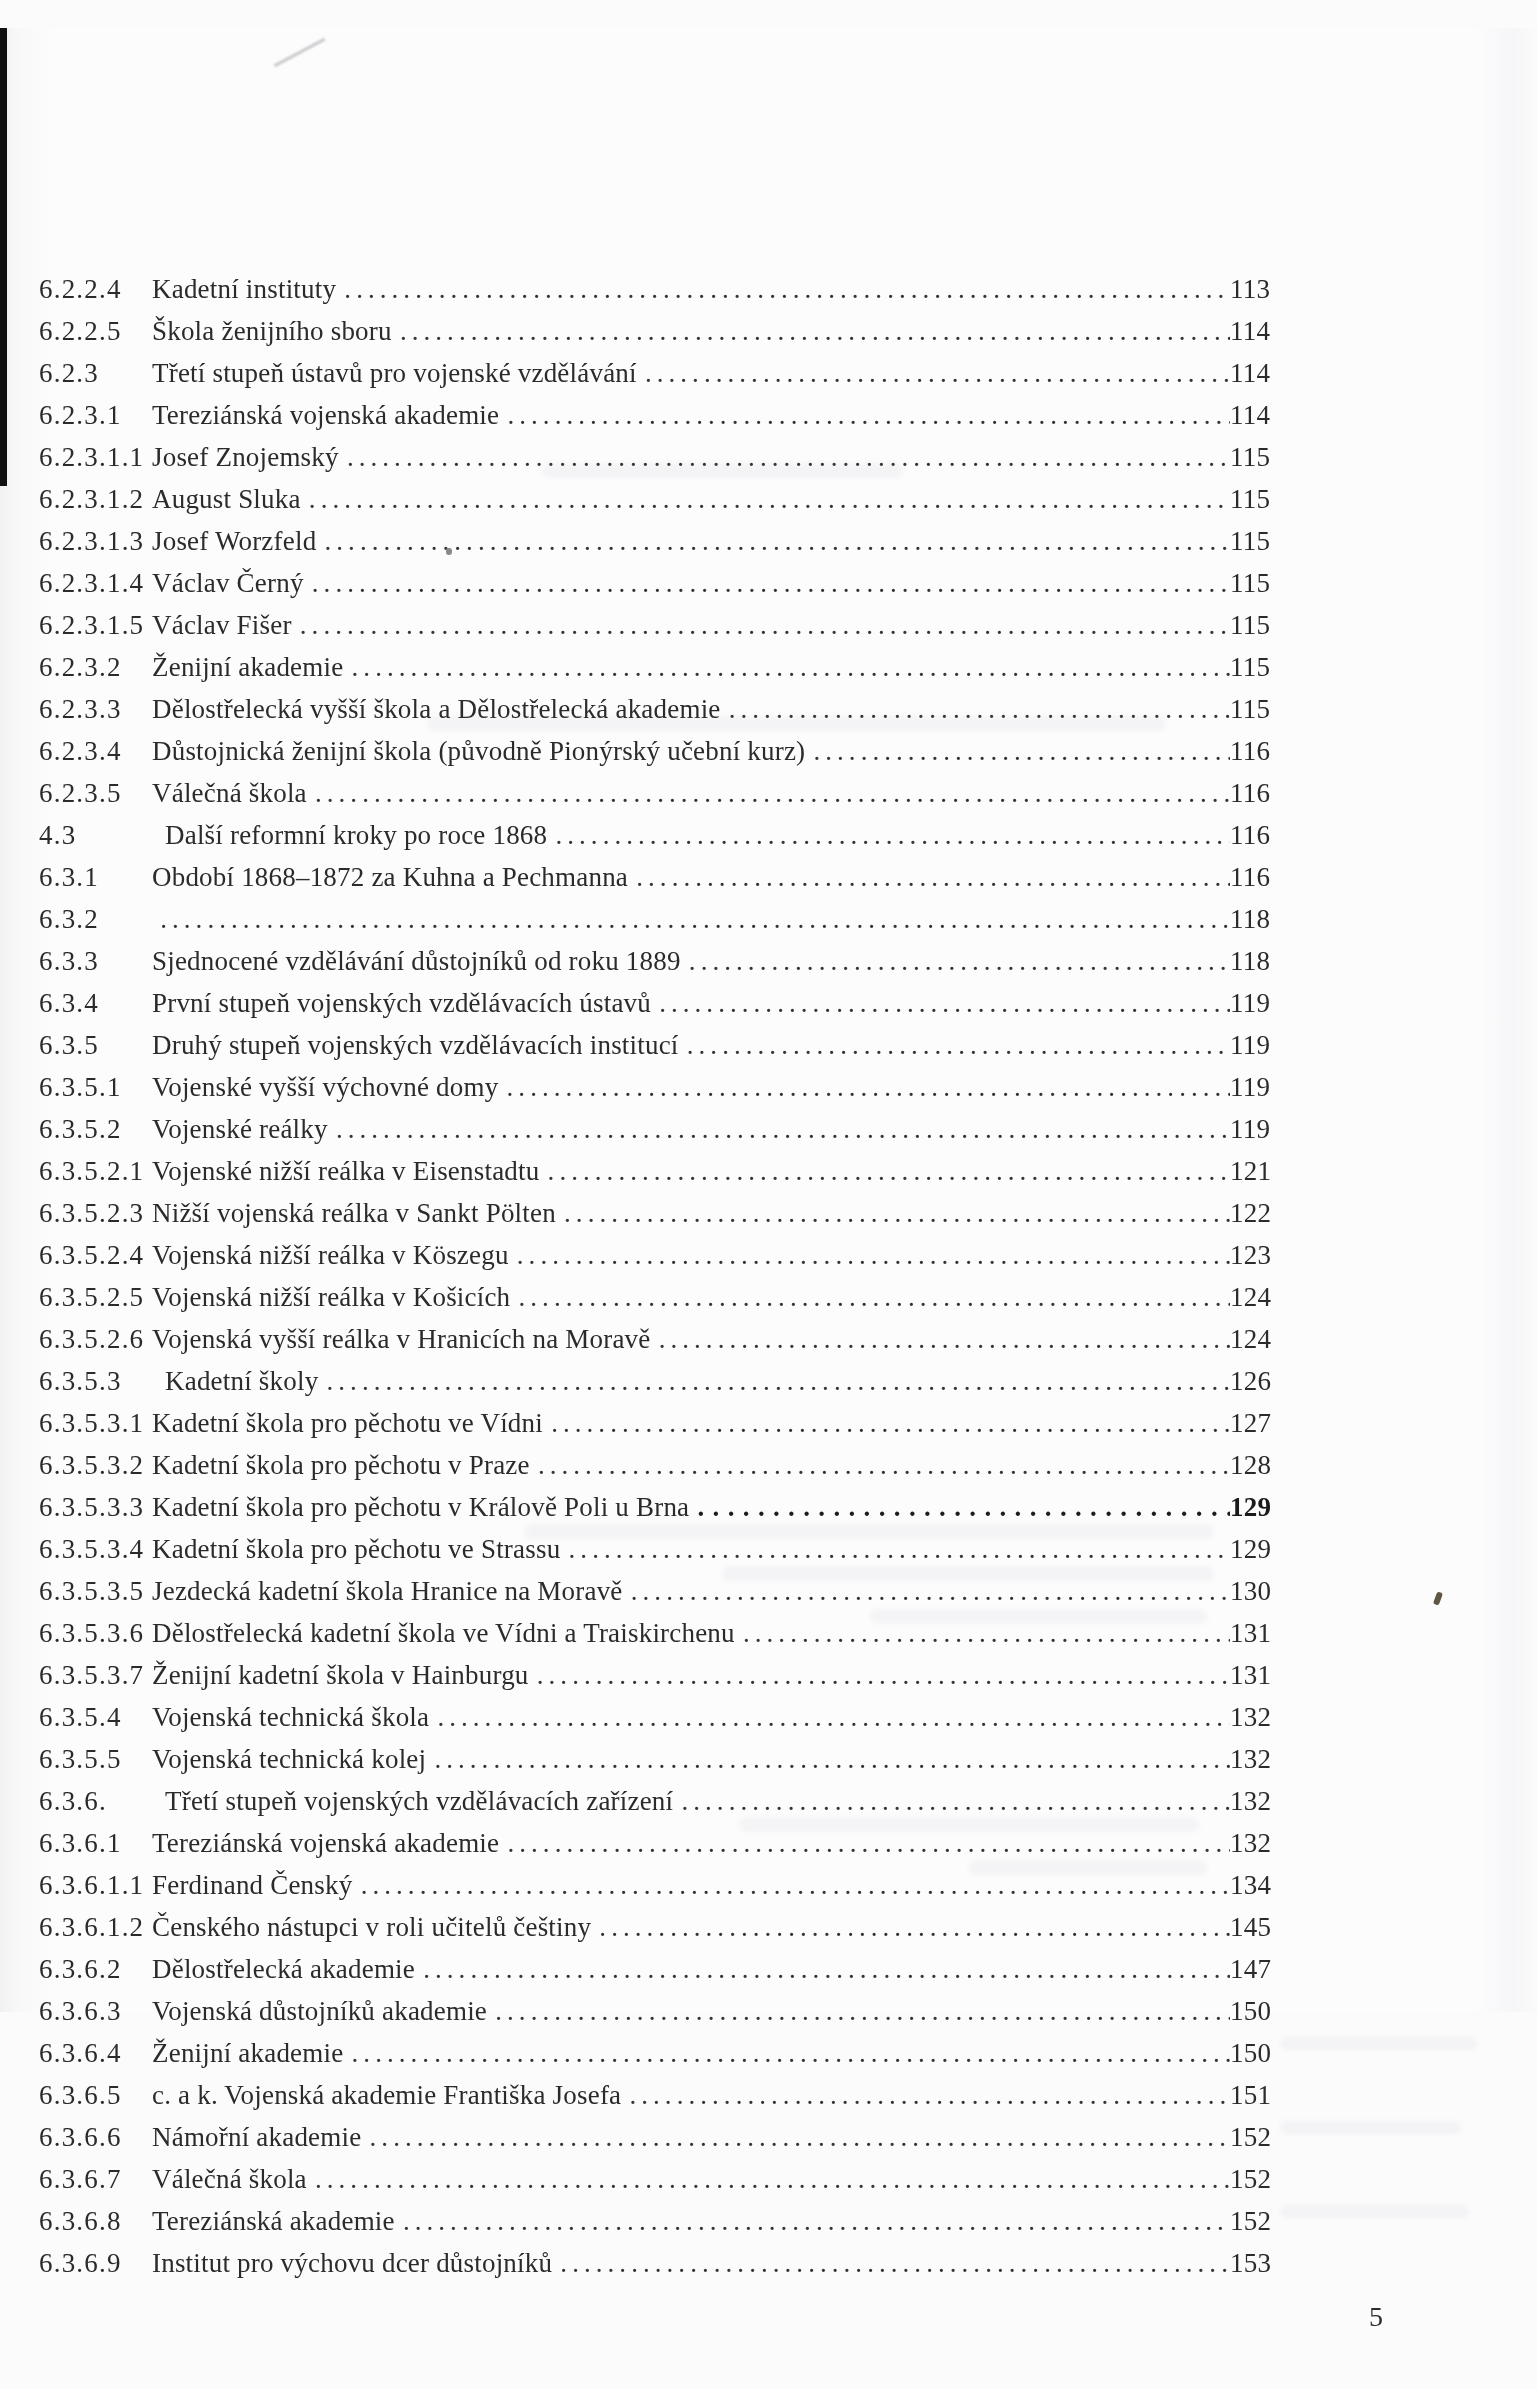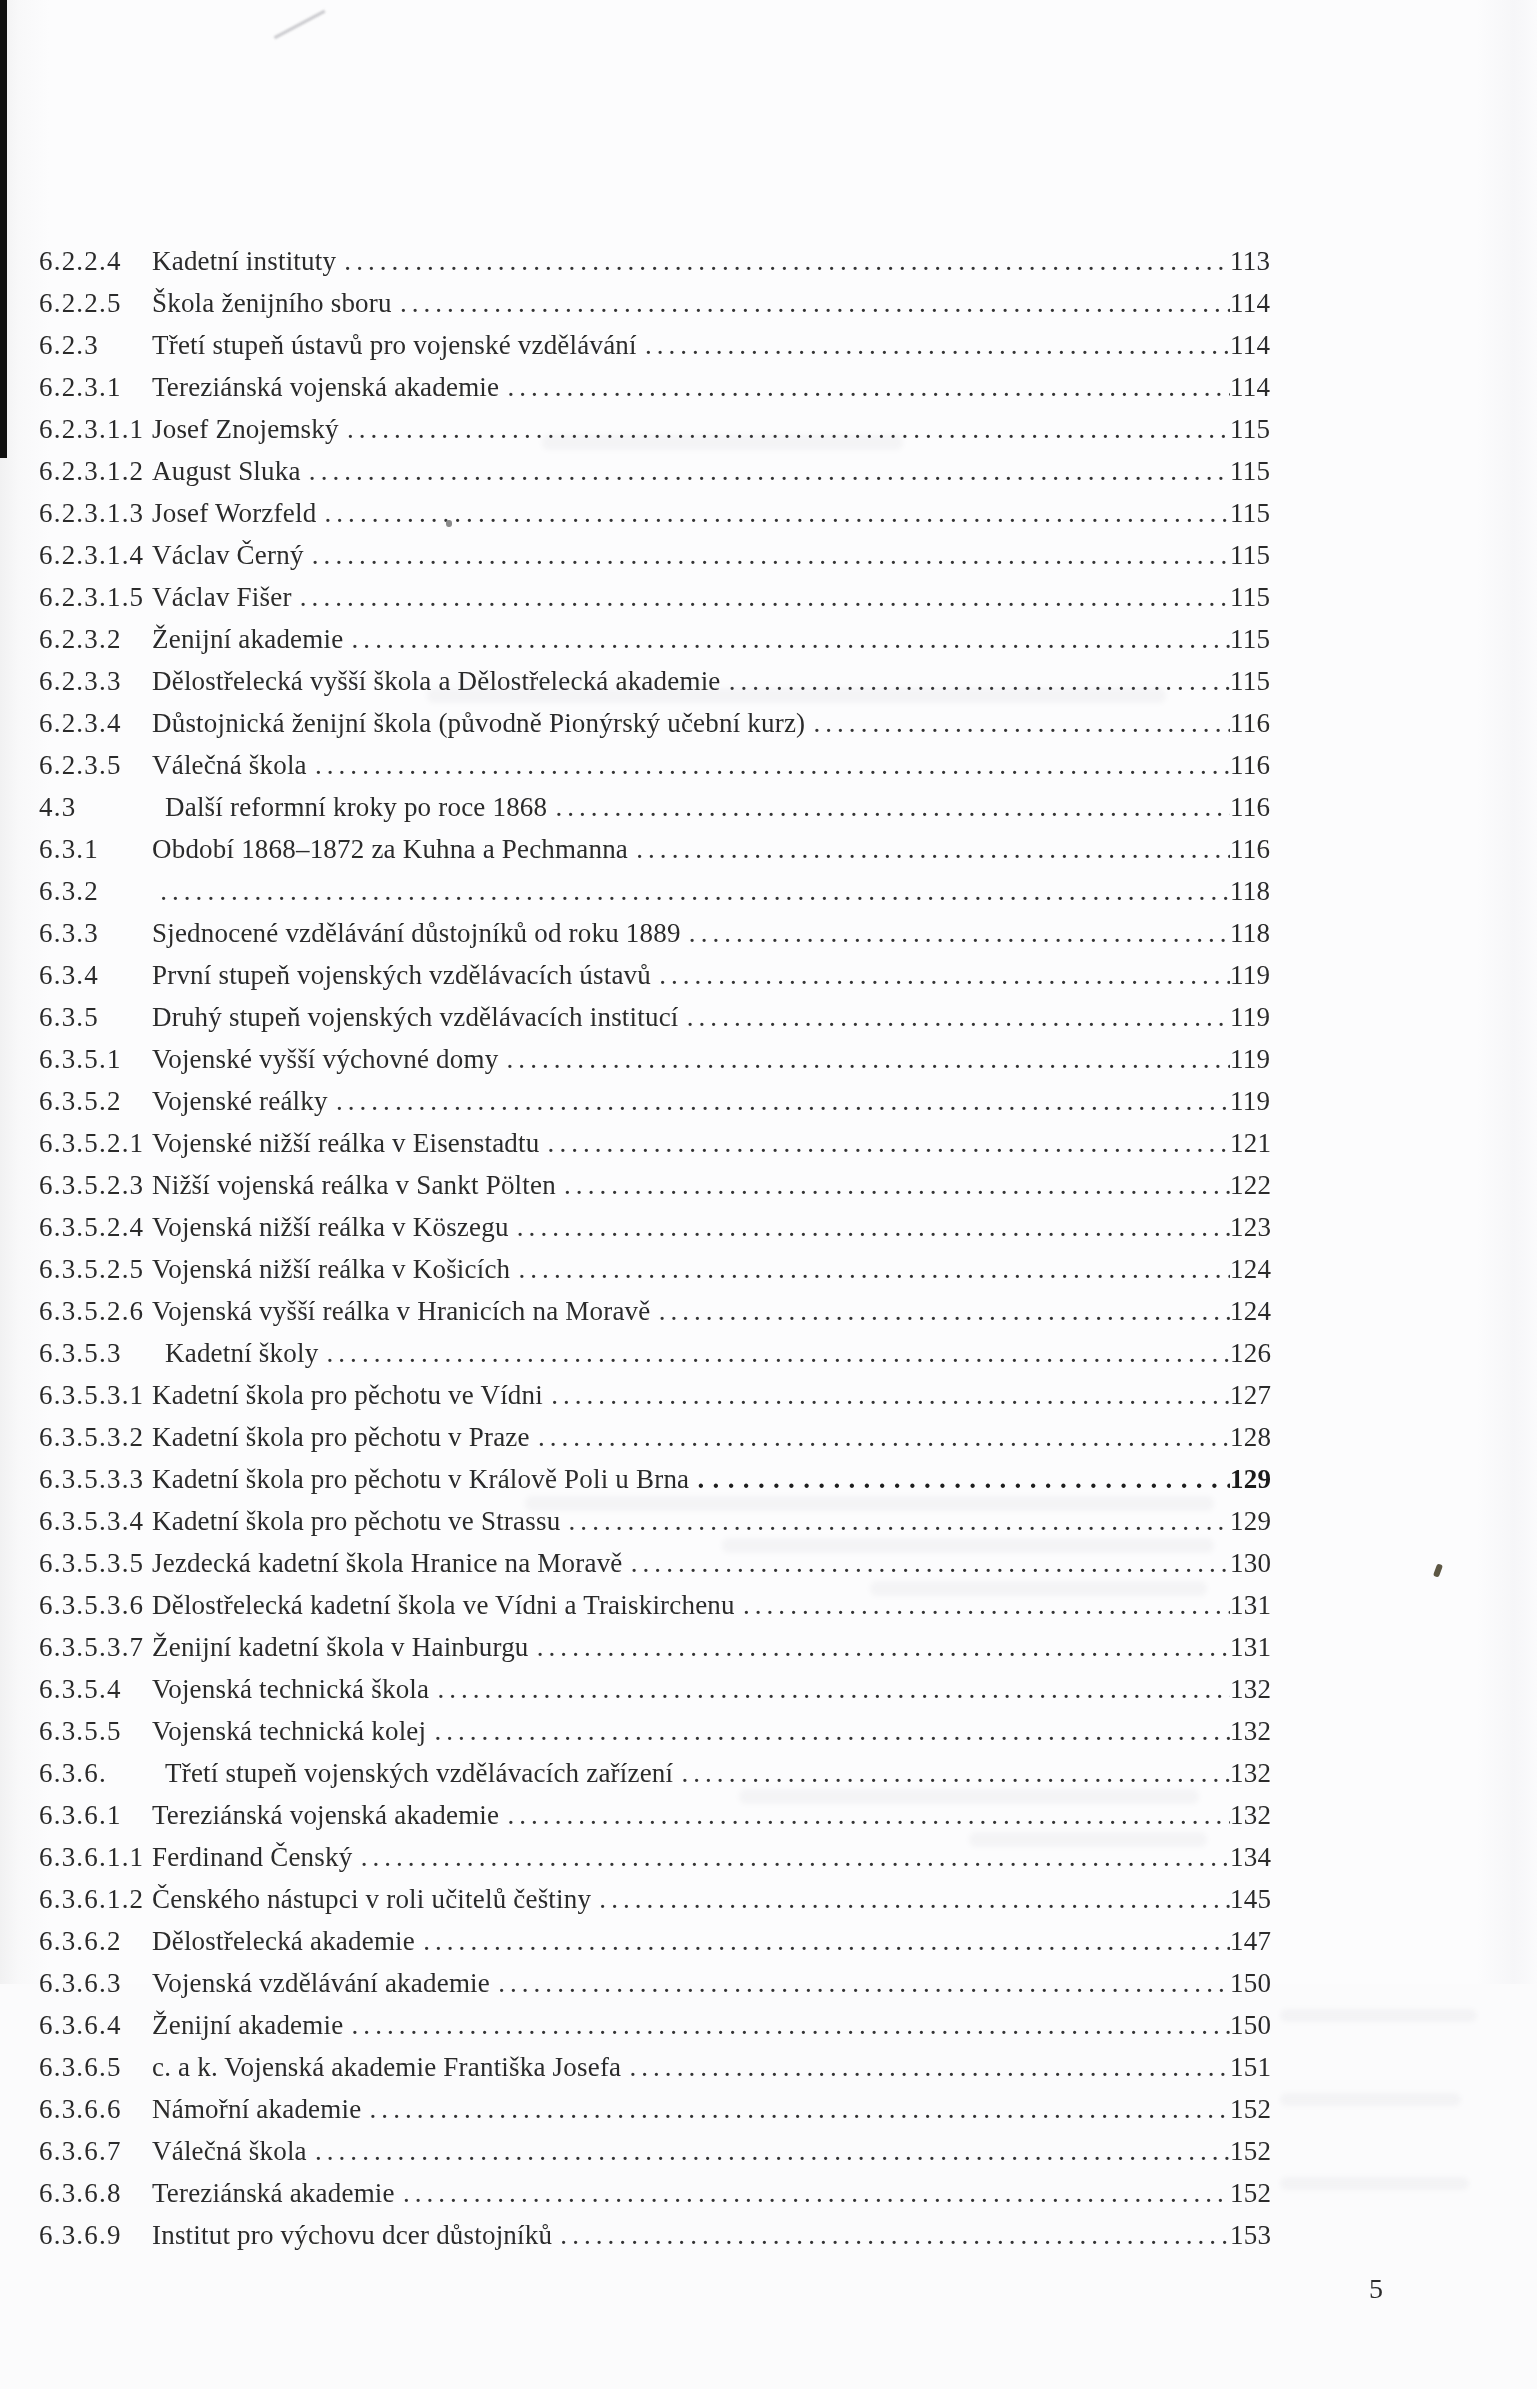--- a/index.html
+++ b/index.html
@@ -10,20 +10,21 @@
     overflow: hidden;
     background: #fbfbfc;
     font-family: "Liberation Serif", "DejaVu Serif", serif;
     color: #2b2b2b;
   }
   .page {
     position: relative;
     width: 1537px;
     height: 1984px;
     background: linear-gradient(90deg, #f1f1f2 0px, #f8f8f9 18px, #fcfcfd 49px, #fcfcfd 1477px, #f6f6f8 1514px, #fbfbfc 1537px);
+    margin-top: 28px;
   }
   
   .edge-strip {
     position: absolute;
     left: 0; top: 0;
     width: 7.4px; height: 458px;
     background: #111;
   }
   .toc {
     position: absolute;
@@ -405,21 +406,21 @@
 
   <div class="row">
     <span class="num">6.3.6.2</span>
     <span class="title">Dělostřelecká akademie</span>
     <span class="leader">. . . . . . . . . . . . . . . . . . . . . . . . . . . . . . . . . . . . . . . . . . . . . . . . . . . . . . . . . . . . . . . . . . . . . . . . . . . . . . . . . . . . . . . . . . . . . . . . . . . . . . . . . . . . . . </span>
     <span class="pg">147</span>
   </div>
 
   <div class="row">
     <span class="num">6.3.6.3</span>
-    <span class="title">Vojenská vzdělávání akademie</span>
+    <span class="title">Vojenská důstojníků akademie</span>
     <span class="leader">. . . . . . . . . . . . . . . . . . . . . . . . . . . . . . . . . . . . . . . . . . . . . . . . . . . . . . . . . . . . . . . . . . . . . . . . . . . . . . . . . . . . . . . . . . . . . . . . . . . . . . . . . . . . . . </span>
     <span class="pg">150</span>
   </div>
 
   <div class="row">
     <span class="num">6.3.6.4</span>
     <span class="title">Ženijní akademie</span>
     <span class="leader">. . . . . . . . . . . . . . . . . . . . . . . . . . . . . . . . . . . . . . . . . . . . . . . . . . . . . . . . . . . . . . . . . . . . . . . . . . . . . . . . . . . . . . . . . . . . . . . . . . . . . . . . . . . . . . </span>
     <span class="pg">150</span>
   </div>

